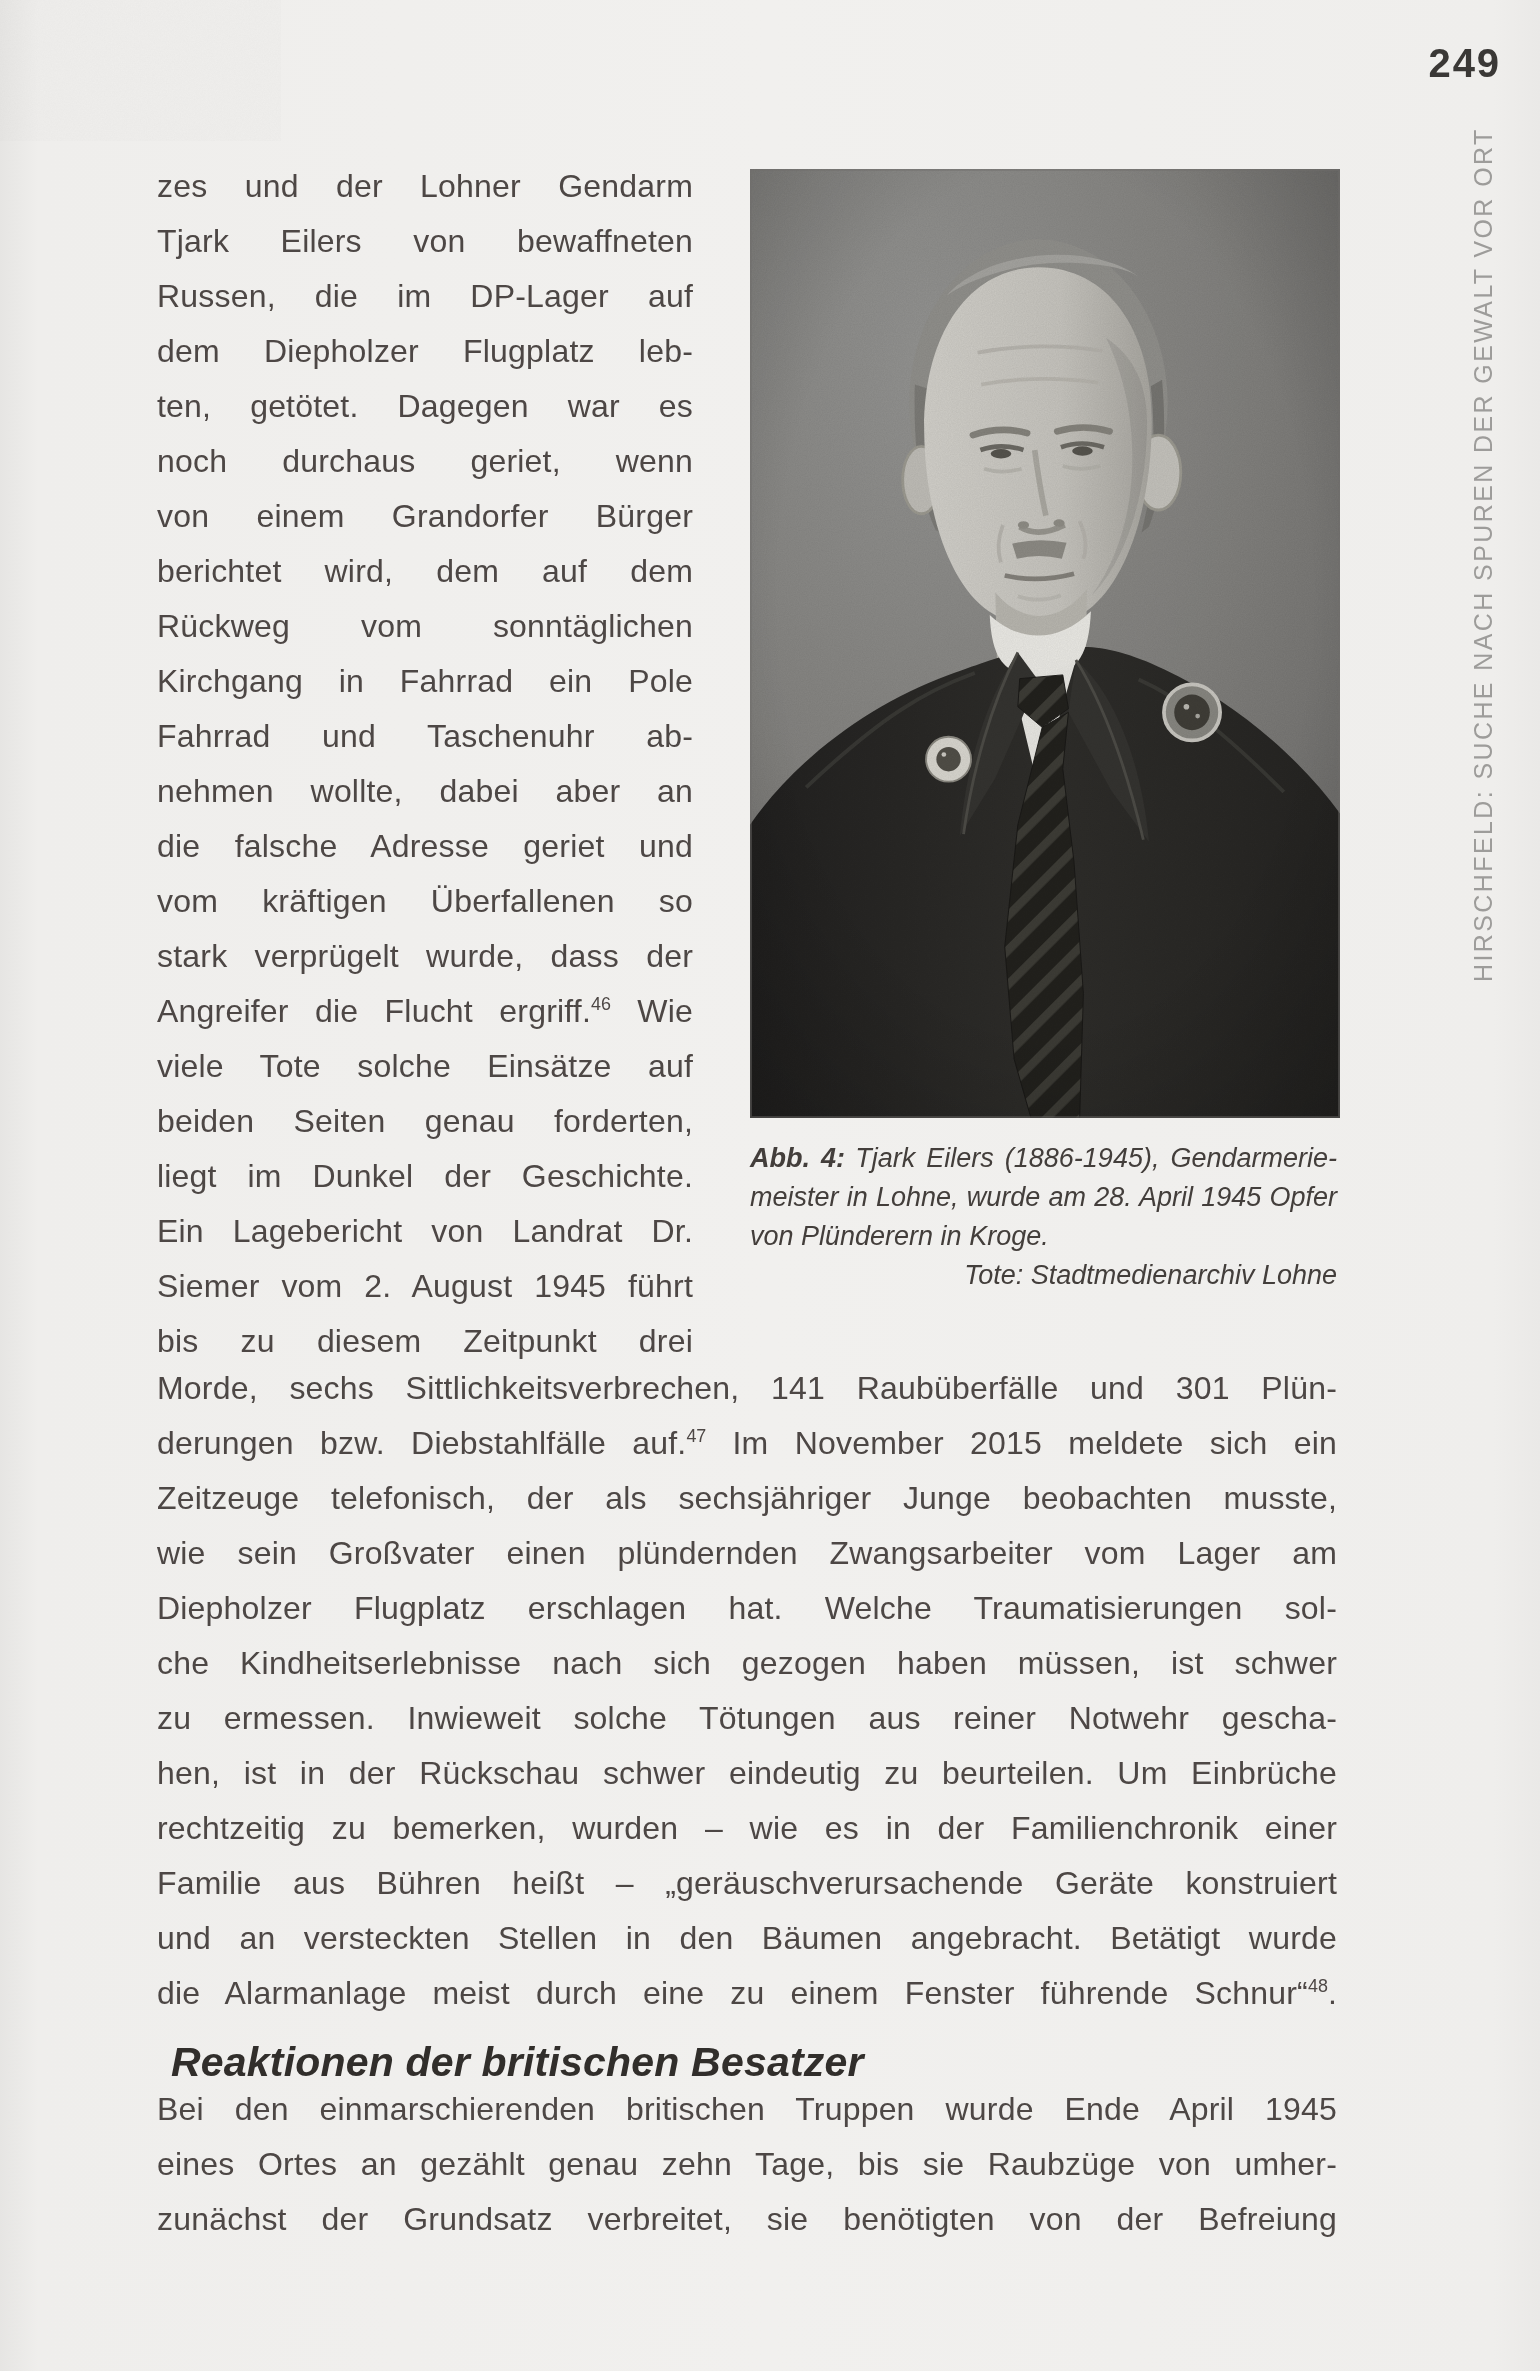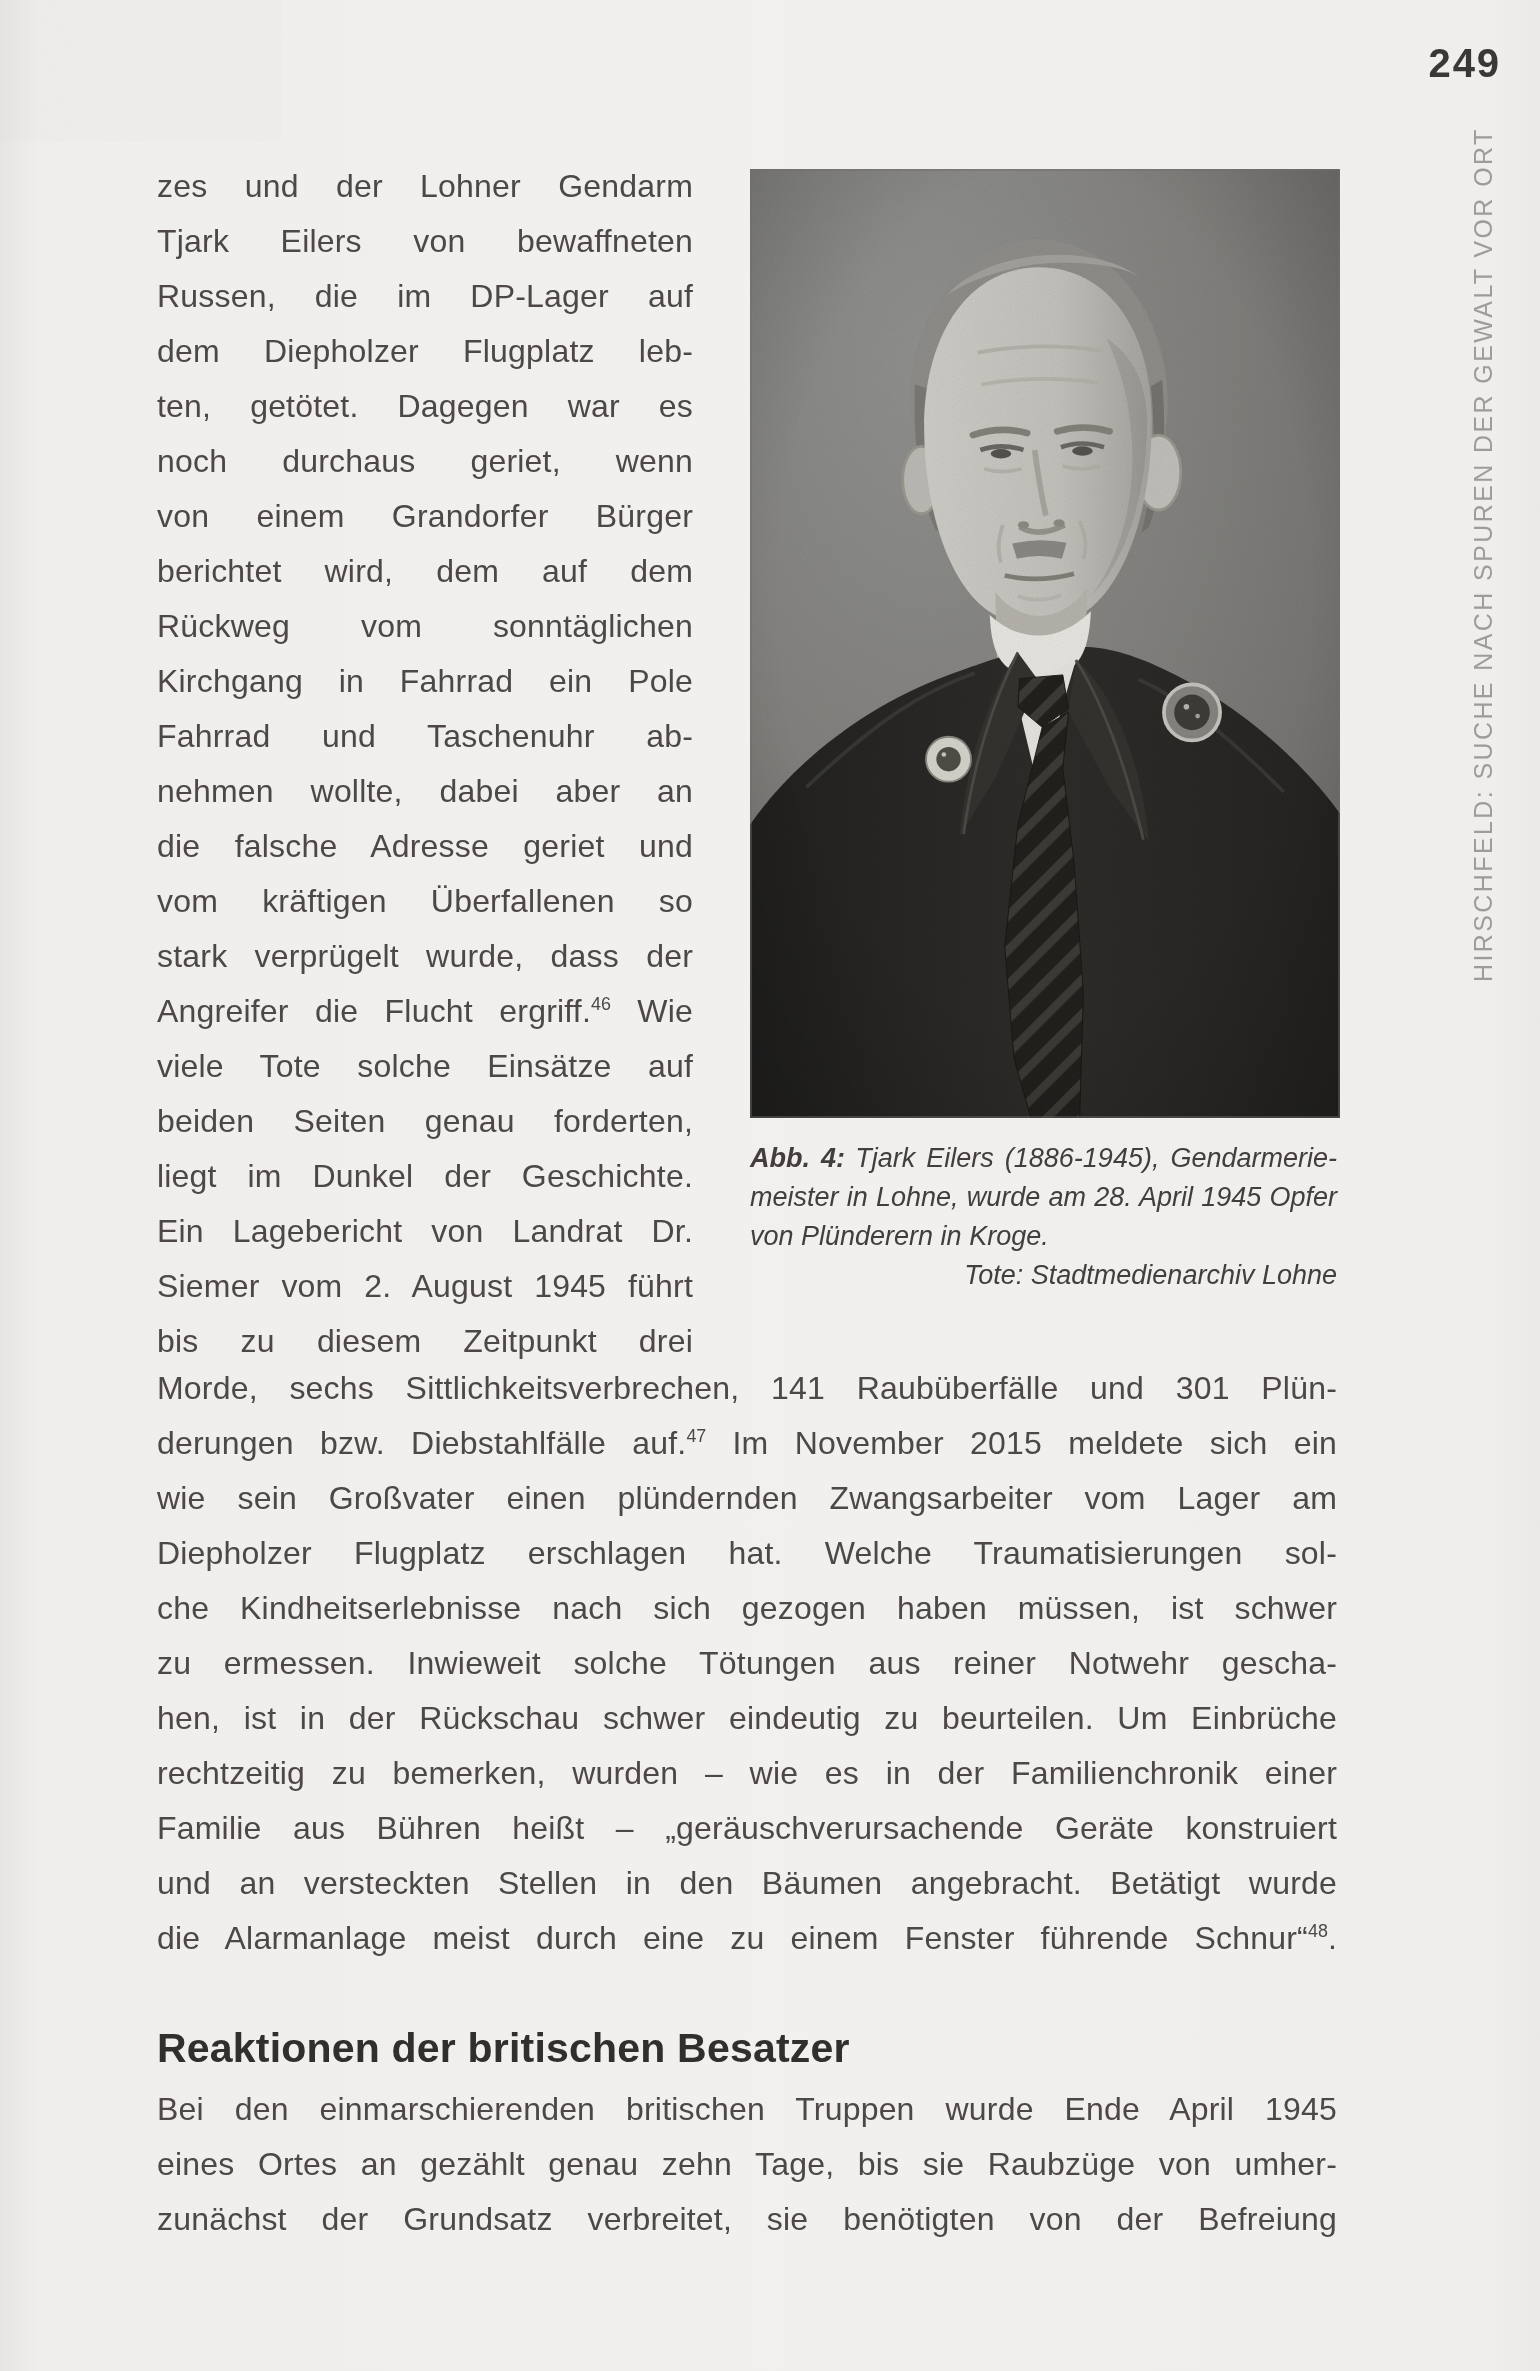--- a/index.html
+++ b/index.html
@@ -25,23 +25,24 @@
   }
   .colblock{position:absolute;left:157px;top:159px;width:536px;}
   .fulltext{position:absolute;left:157px;top:1361px;width:1180px;}
   .fulltext2{position:absolute;left:157px;top:2082px;width:1180px;}
   .jline{
     line-height:55px;font-size:32px;letter-spacing:0.2px;
     text-align:justify;text-align-last:justify;white-space:nowrap;
   }
   .jline sup{font-size:.56em;line-height:0;vertical-align:super;letter-spacing:0;}
   .heading{
-    position:absolute;left:157px;top:2024px;margin:0;
+    position:absolute;left:157px;top:2024px;margin:14px;
     font-size:41px;line-height:49px;font-weight:bold;color:#312e2b;letter-spacing:0.2px;
     white-space:nowrap;
+    font-style:italic;
   }
   .photo{
     position:absolute;left:750px;top:169px;width:590px;height:949px;
   }
   .photo svg{display:block;width:100%;height:100%;}
   .caption{
     position:absolute;left:750px;top:1139px;width:587px;
     font-style:italic;font-size:27px;line-height:39px;color:#433e3b;
   }
   .cap-line{white-space:nowrap;}
@@ -185,20 +186,21 @@
   <div class="caption">
     <div class="cap-line cap-just"><span class="cap-label">Abb. 4:</span><span>Tjark Eilers (1886-1945), Gendarmerie-</span></div>
     <div class="cap-line cap-just">meister in Lohne, wurde am 28. April 1945 Opfer</div>
     <div class="cap-line">von Plünderern in Kroge.</div>
     <div class="cap-line cap-right">Tote: Stadtmedienarchiv Lohne</div>
   </div>
 
   <div class="fulltext">
       <div class="jline">Morde, sechs Sittlichkeitsverbrechen, 141 Raubüberfälle und 301 Plün-</div>
       <div class="jline">derungen bzw. Diebstahlfälle auf.<sup>47</sup> Im November 2015 meldete sich ein</div>
+      <div class="jline">Zeitzeuge telefonisch, der als sechsjähriger Junge beobachten musste,</div>
       <div class="jline">wie sein Großvater einen plündernden Zwangsarbeiter vom Lager am</div>
       <div class="jline">Diepholzer Flugplatz erschlagen hat. Welche Traumatisierungen sol-</div>
       <div class="jline">che Kindheitserlebnisse nach sich gezogen haben müssen, ist schwer</div>
       <div class="jline">zu ermessen. Inwieweit solche Tötungen aus reiner Notwehr gescha-</div>
       <div class="jline">hen, ist in der Rückschau schwer eindeutig zu beurteilen. Um Einbrüche</div>
       <div class="jline">rechtzeitig zu bemerken, wurden – wie es in der Familienchronik einer</div>
       <div class="jline">Familie aus Bühren heißt – „geräuschverursachende Geräte konstruiert</div>
       <div class="jline">und an versteckten Stellen in den Bäumen angebracht. Betätigt wurde</div>
       <div class="jline">die Alarmanlage meist durch eine zu einem Fenster führende Schnur“<sup>48</sup>.</div>
     </div>

